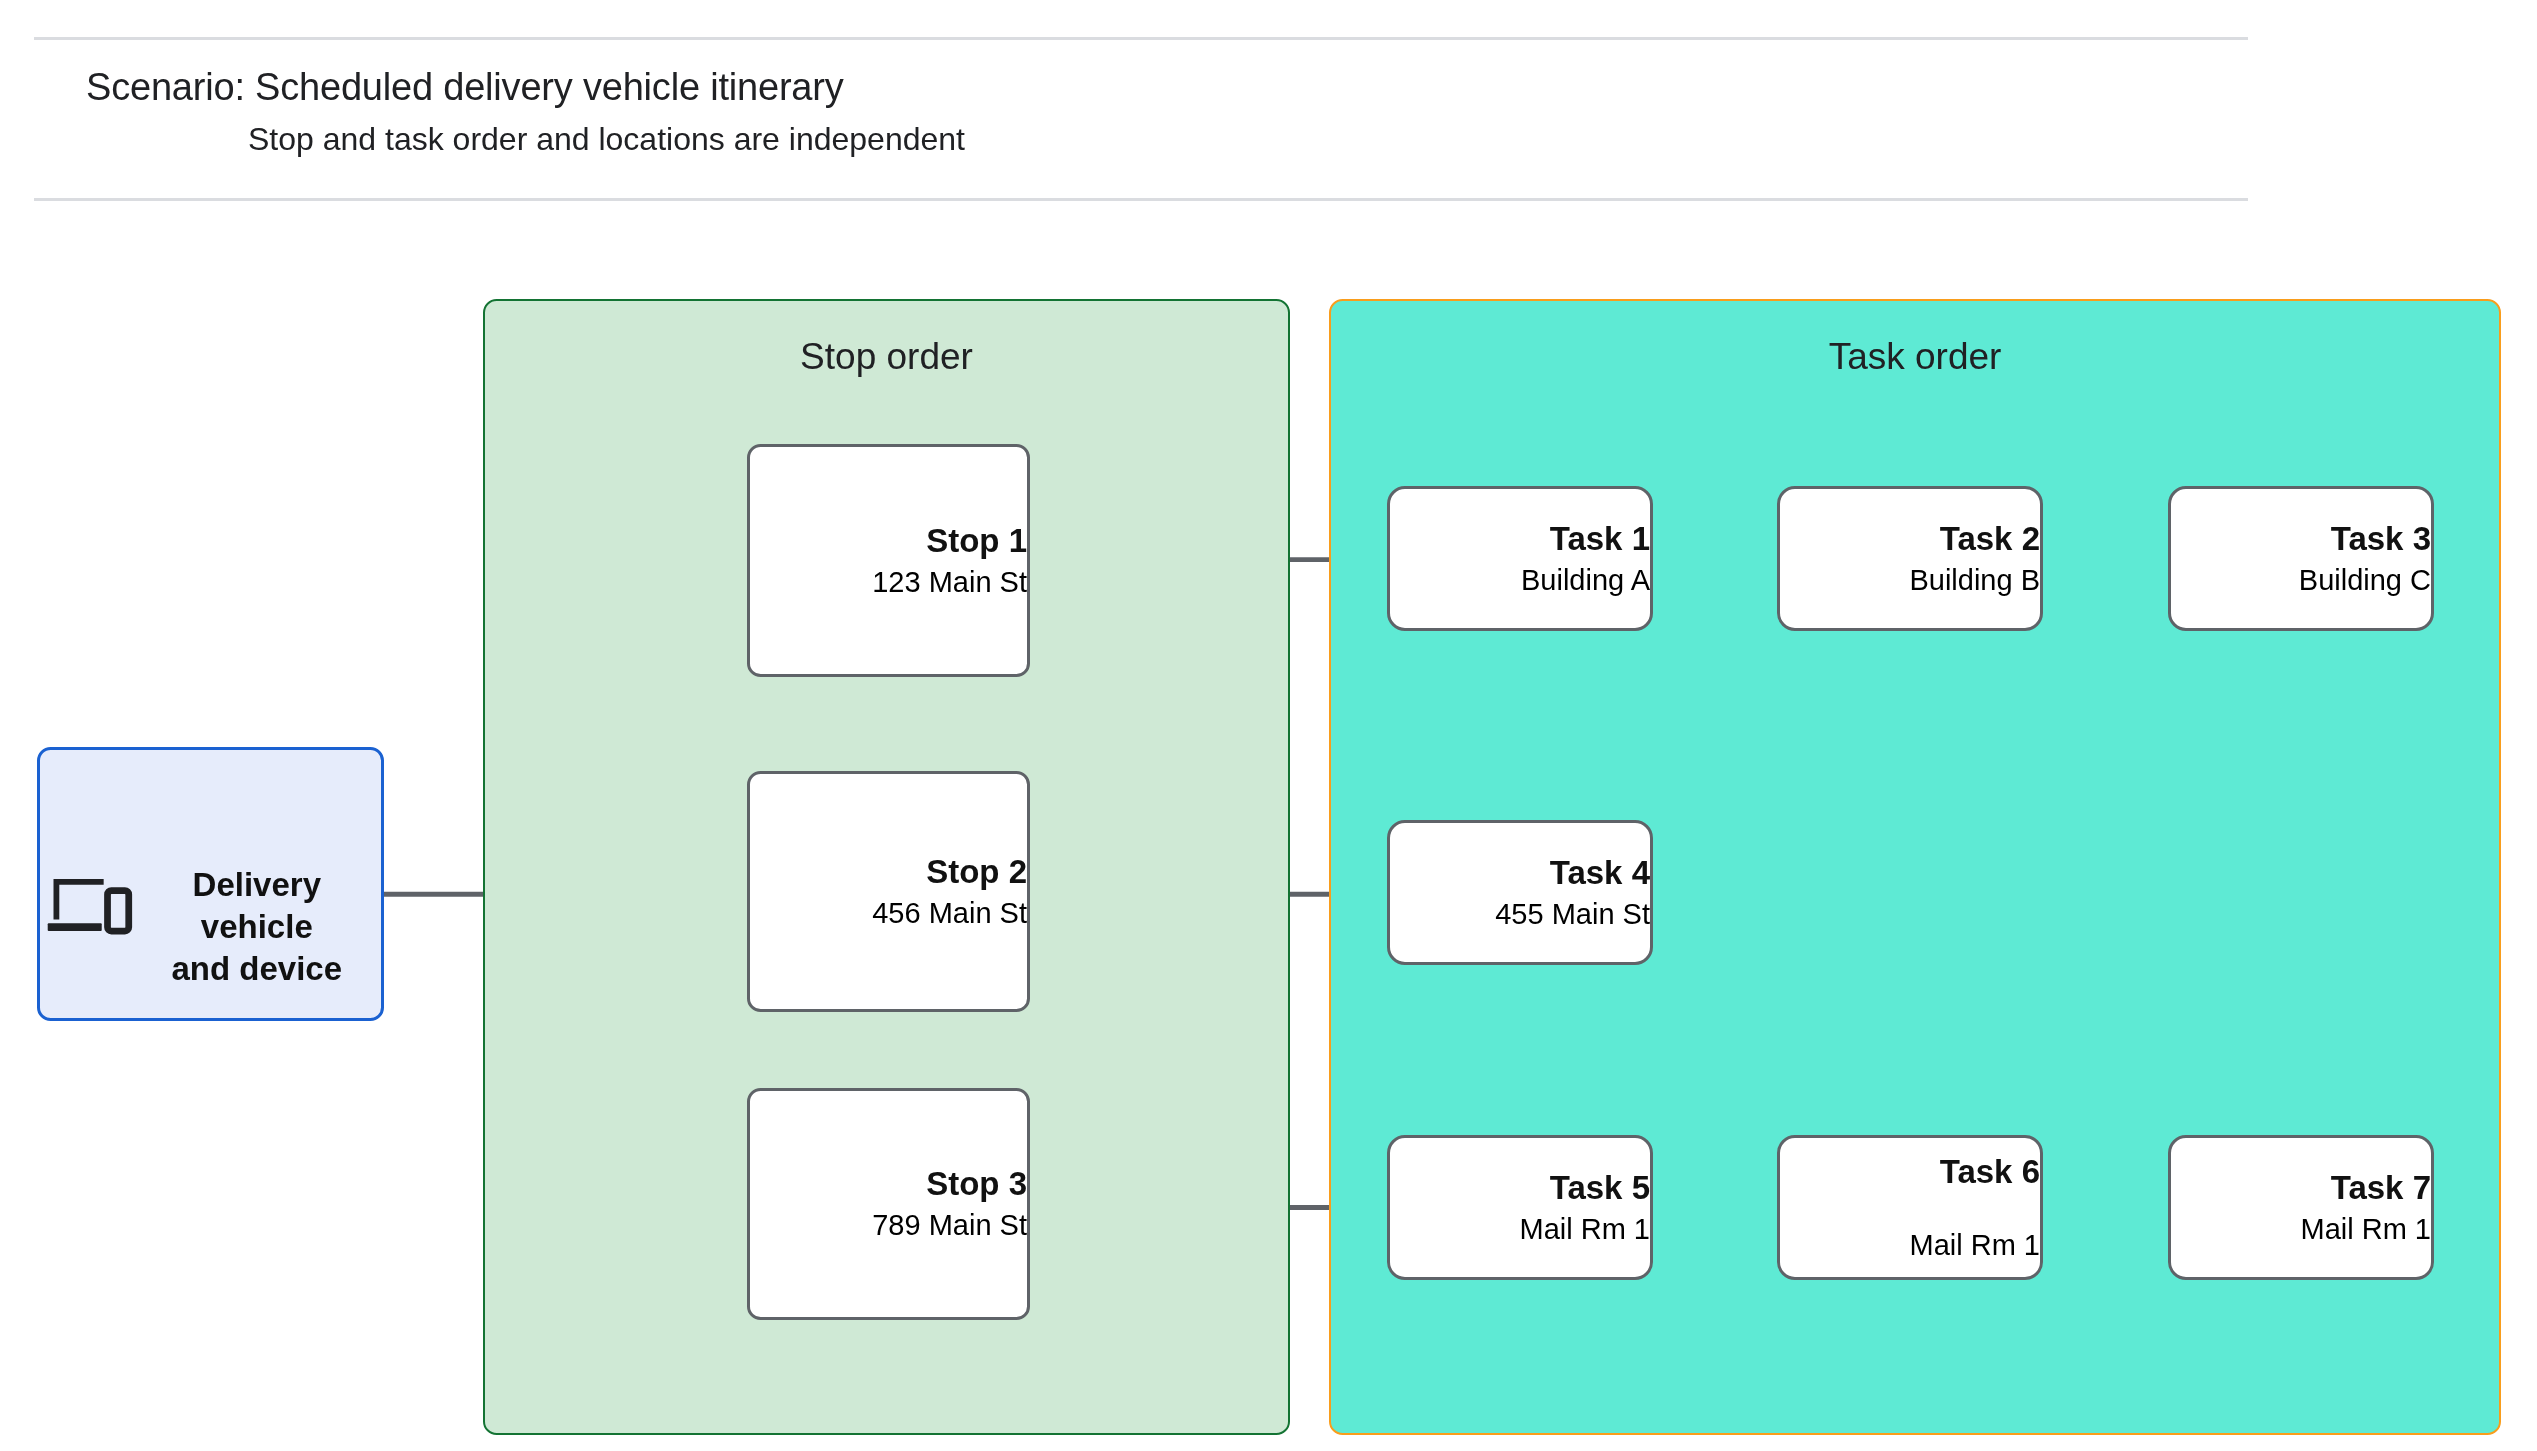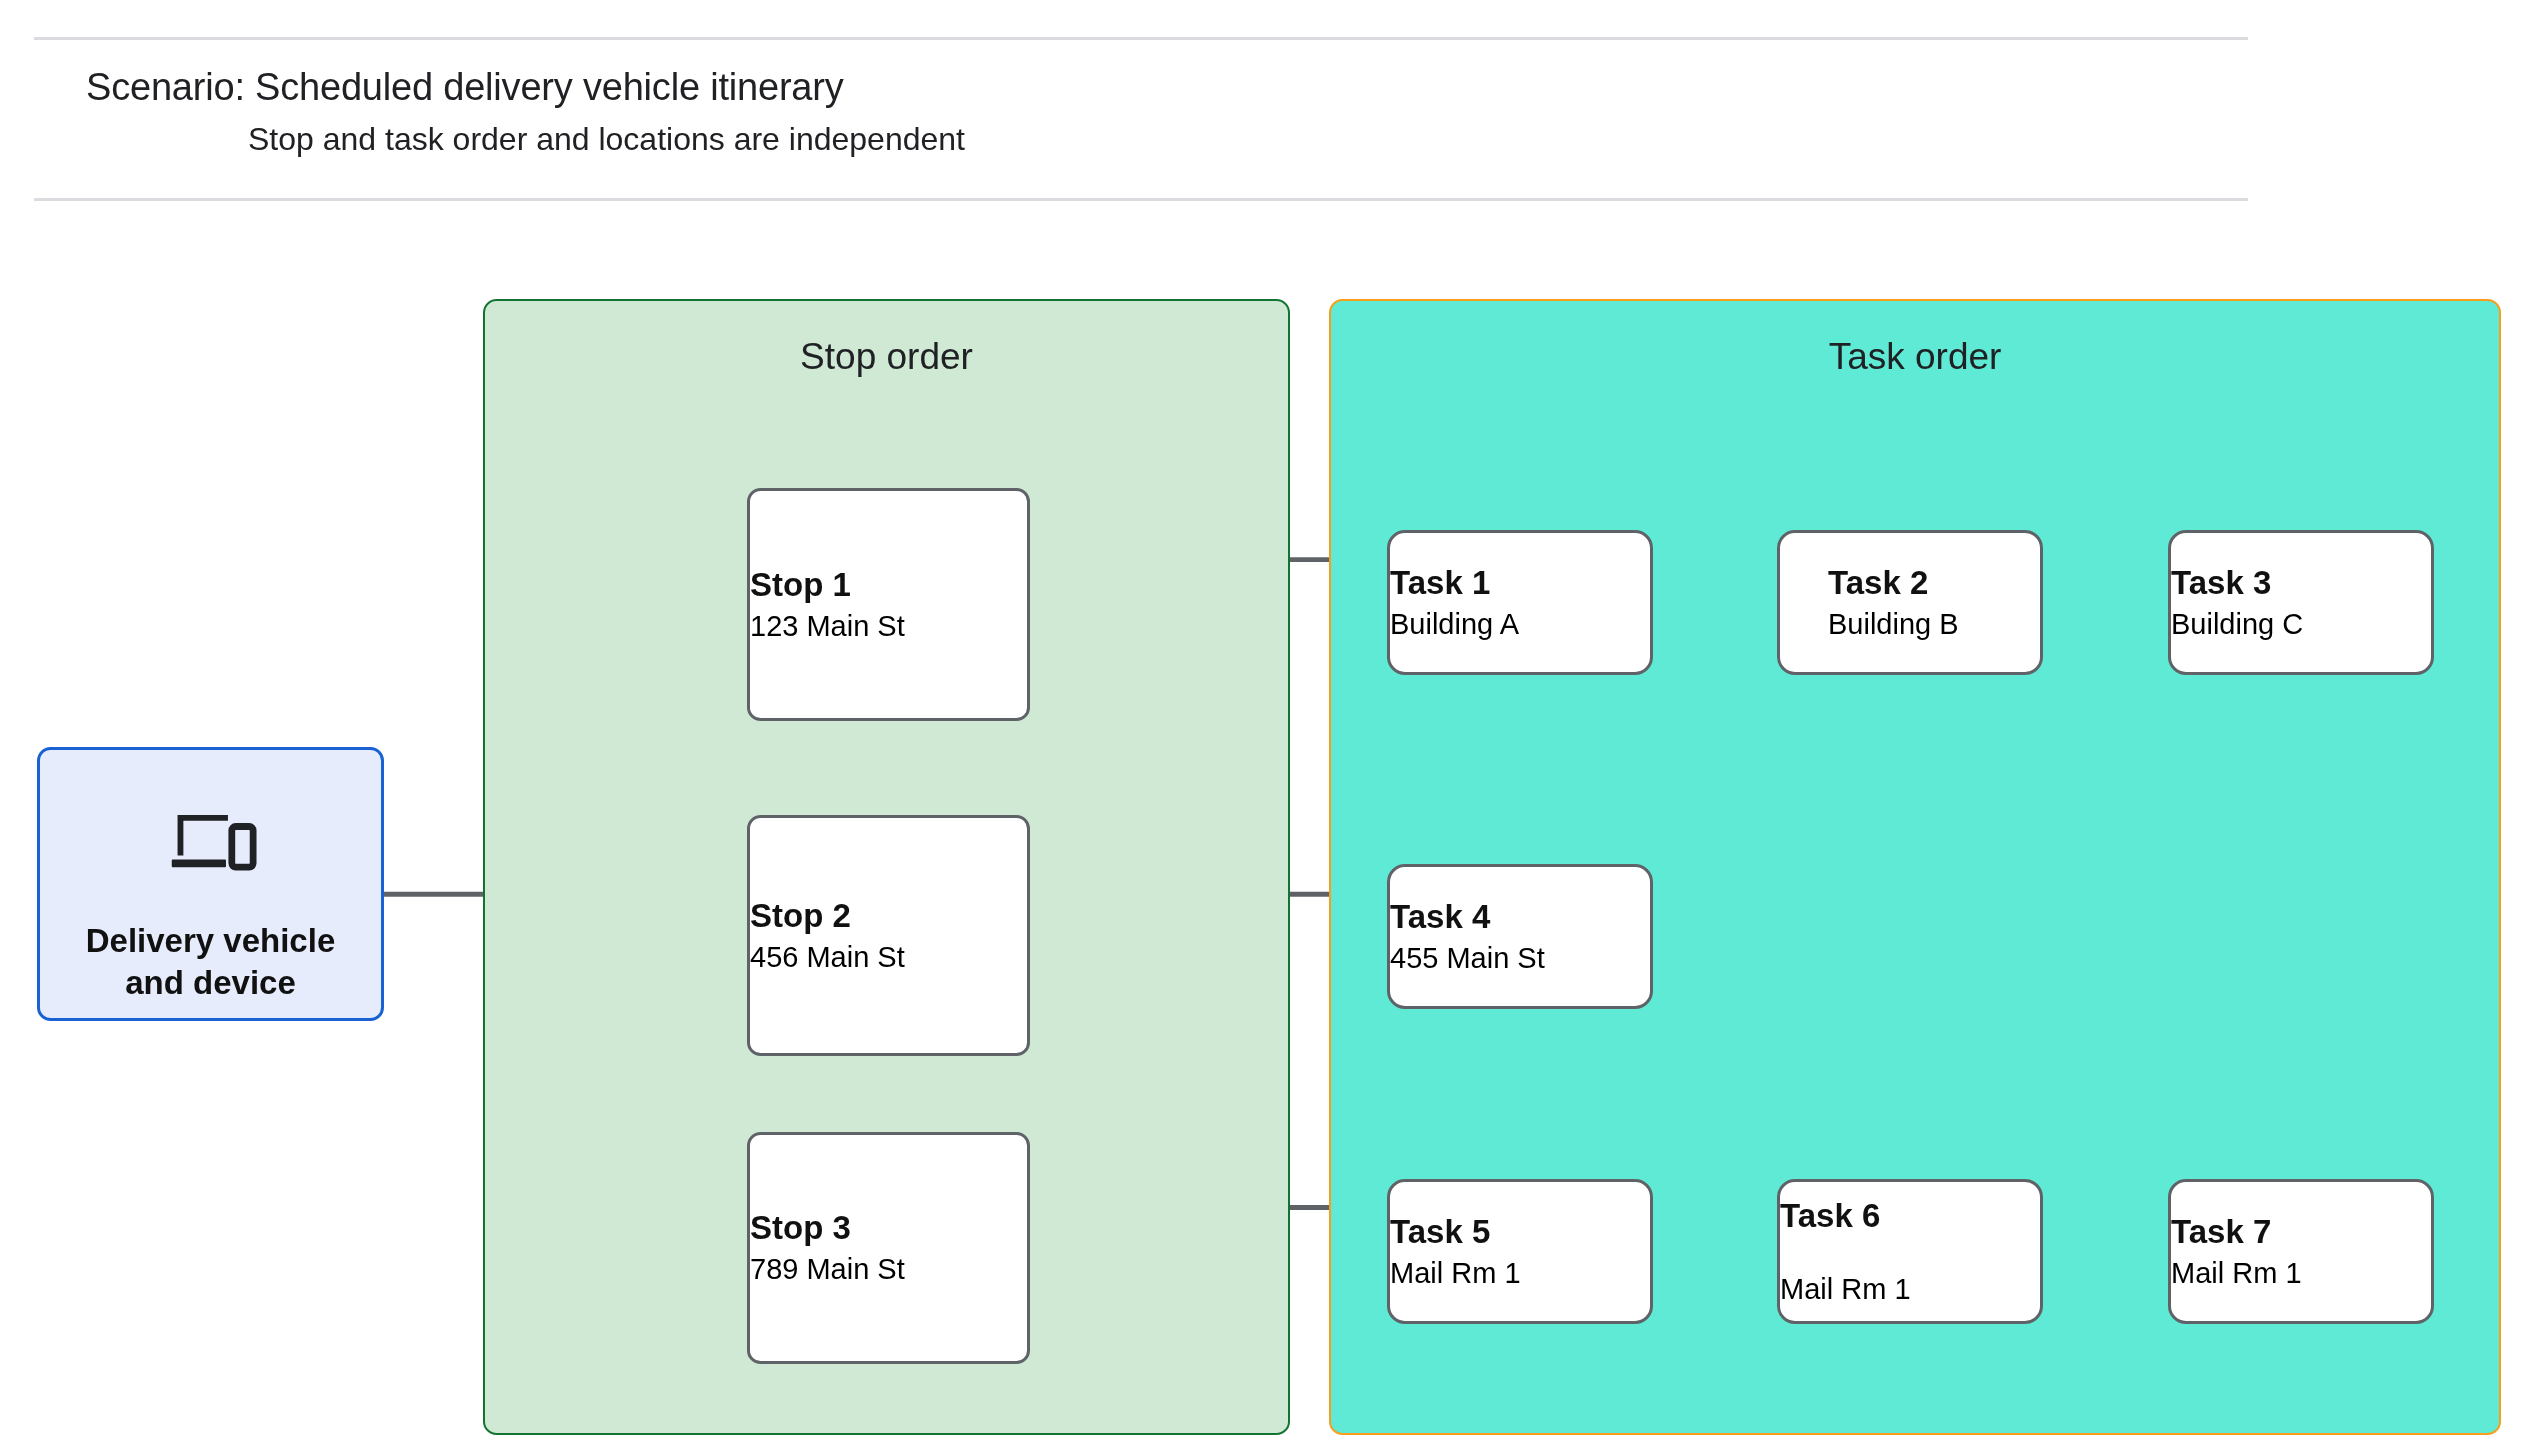--- a/index.html
+++ b/index.html
@@ -33,44 +33,43 @@
     background:#5eead4;border:2.9px solid #f99d1c;
   }
   .group-title{
     position:absolute;left:0;top:35px;width:100%;text-align:center;
     font-size:37px;font-weight:400;color:#202124;
   }
   
   .node{
     position:absolute;box-sizing:border-box;background:#ffffff;
     border:3.9px solid #5f6368;border-radius:13.6px;
-    display:flex;flex-direction:column;align-items:flex-start;justify-content:center;
+    display:flex;flex-direction:column;align-items:flex-end;justify-content:center;
     line-height:1.18;
-    margin-top:44px;
   }
   .node .t1{font-size:33px;font-weight:700;color:#111;}
   .node .t2{font-size:29px;font-weight:400;color:#000000;margin-top:3.9px;}
   .stop-node{left:747px;width:283px;}
   #stop-node-0{top:444px;height:233px;}
   #stop-node-1{top:771px;height:241px;}
   #stop-node-2{top:1088px;height:232px;}
   .task-node{width:266px;height:145px;border-radius:18px;}
   #task-node-0{left:1387px;top:486px;}
   #task-node-1{left:1777px;top:486px;padding-left:48px;}
   #task-node-2{left:2168px;top:486px;}
   #task-node-3{left:1387px;top:820px;}
   #task-node-4{left:1387px;top:1135px;}
   #task-node-5{left:1777px;top:1135px;gap:32px;}
   #task-node-6{left:2168px;top:1135px;}
   
   #vehicle-card{
     position:absolute;left:37px;top:747px;width:347px;height:274px;
     box-sizing:border-box;background:#e6ecfb;border:3.9px solid #1a61d1;
     border-radius:13.6px;
-    display:flex;flex-direction:column;align-items:center;justify-content:center;
+    display:flex;flex-direction:row;align-items:center;justify-content:center;
     padding-top:43px;
   }
   #devices-icon{width:93px;height:70px;display:block;}
   #vehicle-label{
     margin-top:43px;text-align:center;font-size:33px;font-weight:700;
     color:#111;line-height:1.28;white-space:pre-line;
   }
 </style>
 </head>
 <body>

